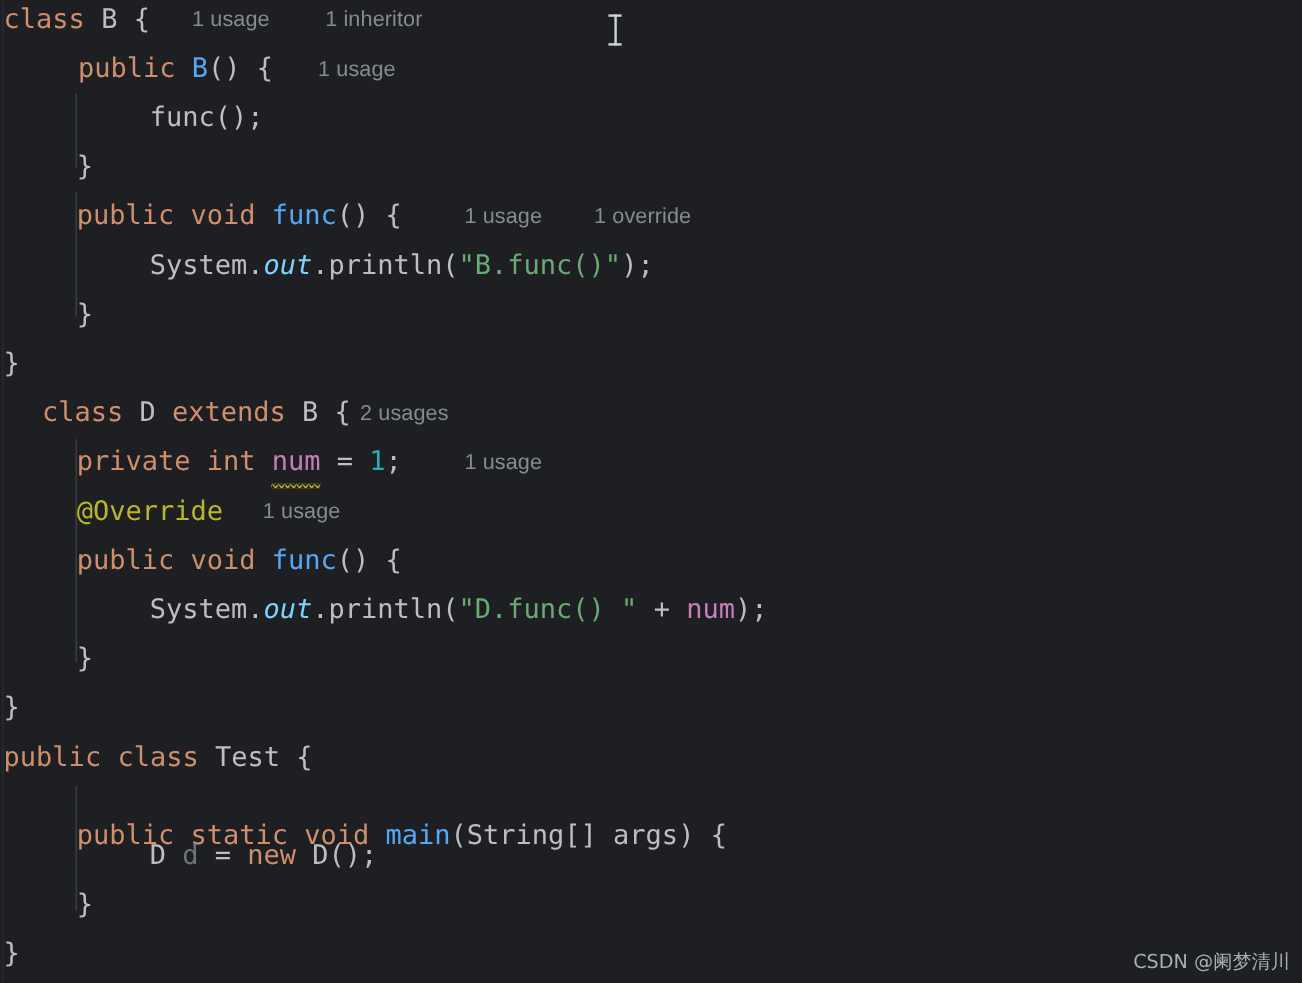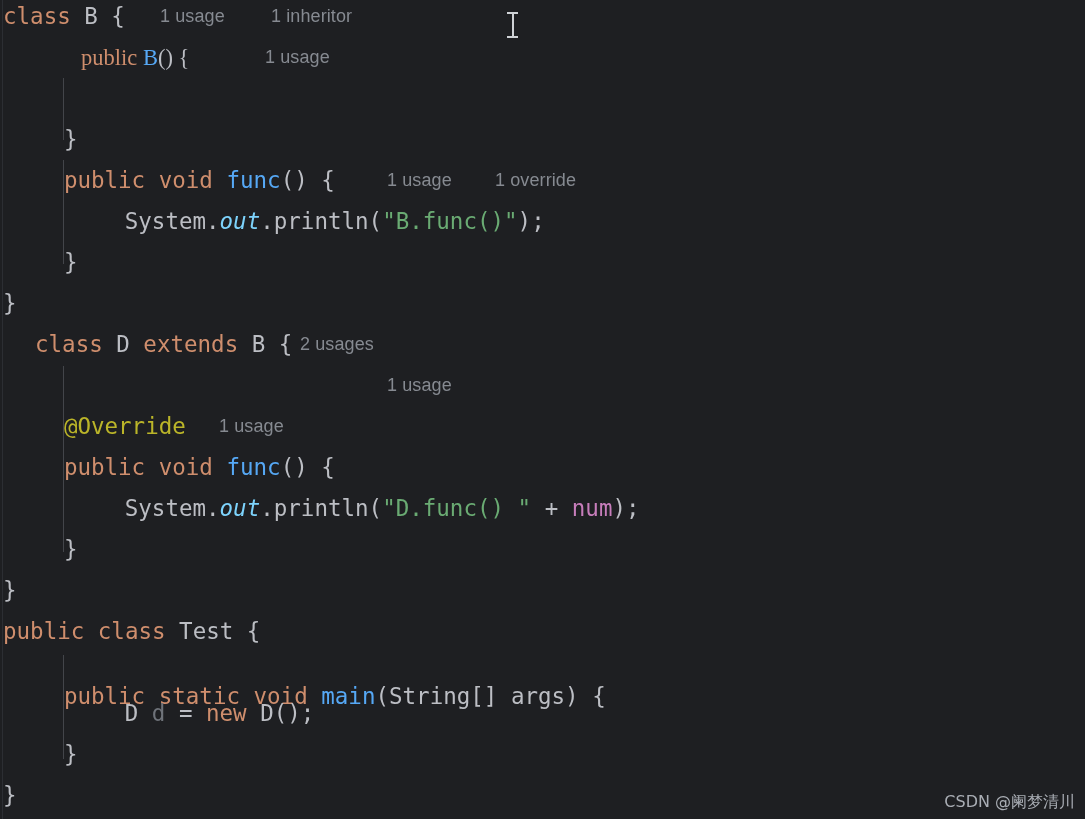--- a/index.html
+++ b/index.html
@@ -133,27 +133,29 @@
 </style>
 </head>
 <body>
 
 <div id="editor-root">
 
   <div class="edge-guide"></div>
 
   <div class="code-surface" id="code-surface">
       <div class="code-line" style="top: -4px; left: 3px;"><span class="kw">class </span><span class="type">B</span><span class="ident"> {</span></div>
-      <div class="code-line" style="top: 37px; left: 81px; font-family: Liberation Serif, serif;"><span class="kw">public </span><span class="method">B</span><span class="ident">() {</span></div>
+      <div class="code-line" style="top: 37px; left: 65px;"><span class="kw">public </span><span class="method">B</span><span class="ident">() {</span></div>
+      <div class="code-line" style="top: 78px; left: 124.76px;"><span class="ident">func();</span></div>
       <div class="code-line" style="top: 119px; left: 63.88px;"><span class="ident">}</span></div>
       <div class="code-line" style="top: 160px; left: 63.88px;"><span class="kw">public void </span><span class="method">func</span><span class="ident">() {</span></div>
       <div class="code-line" style="top: 201px; left: 124.76px;"><span class="ident">System.</span><span class="statfld">out</span><span class="ident">.println(</span><span class="str">"B.func()"</span><span class="ident">);</span></div>
       <div class="code-line" style="top: 242px; left: 63.88px;"><span class="ident">}</span></div>
       <div class="code-line" style="top: 283px; left: 3px;"><span class="ident">}</span></div>
       <div class="code-line" style="top: 324px; left: 3px; margin-left: 32px;"><span class="kw">class </span><span class="type">D</span><span class="kw"> extends </span><span class="type">B</span><span class="ident"> {</span></div>
+      <div class="code-line" style="top: 365px; left: 63.88px;"><span class="kw">private int </span><span class="field squiggle">num</span><span class="ident"> = </span><span class="num">1</span><span class="ident">;</span></div>
       <div class="code-line" style="top: 406px; left: 63.88px;"><span class="anno">@Override</span></div>
       <div class="code-line" style="top: 447px; left: 63.88px;"><span class="kw">public void </span><span class="method">func</span><span class="ident">() {</span></div>
       <div class="code-line" style="top: 488px; left: 124.76px;"><span class="ident">System.</span><span class="statfld">out</span><span class="ident">.println(</span><span class="str">"D.func() "</span><span class="ident"> + </span><span class="field">num</span><span class="ident">);</span></div>
       <div class="code-line" style="top: 529px; left: 63.88px;"><span class="ident">}</span></div>
       <div class="code-line" style="top: 570px; left: 3px;"><span class="ident">}</span></div>
       <div class="code-line" style="top: 611px; left: 3px;"><span class="kw">public class </span><span class="type">Test</span><span class="ident"> {</span></div>
       <div class="code-line" style="top: 676px; left: 63.88px;"><span class="kw">public static void </span><span class="method">main</span><span class="ident">(</span><span class="type">String</span><span class="ident">[] args) {</span></div>
       <div class="code-line" style="top: 693px; left: 124.76px;"><span class="type">D </span><span class="dim">d</span><span class="ident"> = </span><span class="kw">new </span><span class="ident">D();</span></div>
       <div class="code-line" style="top: 734px; left: 63.88px;"><span class="ident">}</span></div>
       <div class="code-line" style="top: 775px; left: 3px;"><span class="ident">}</span></div>

